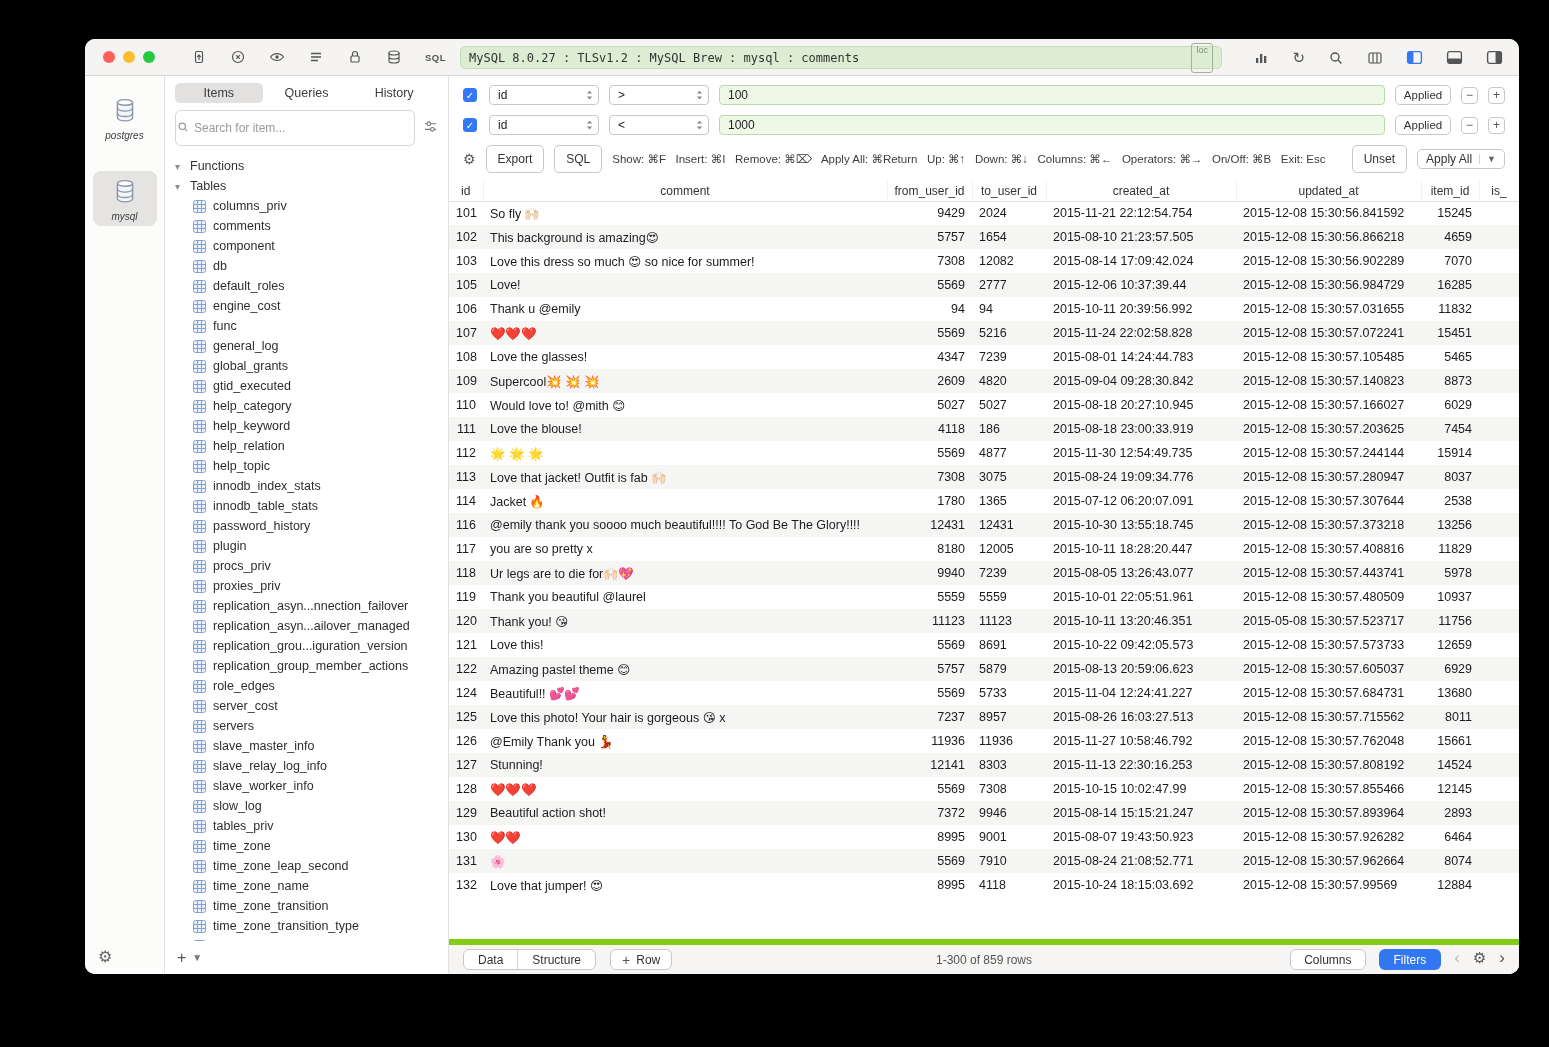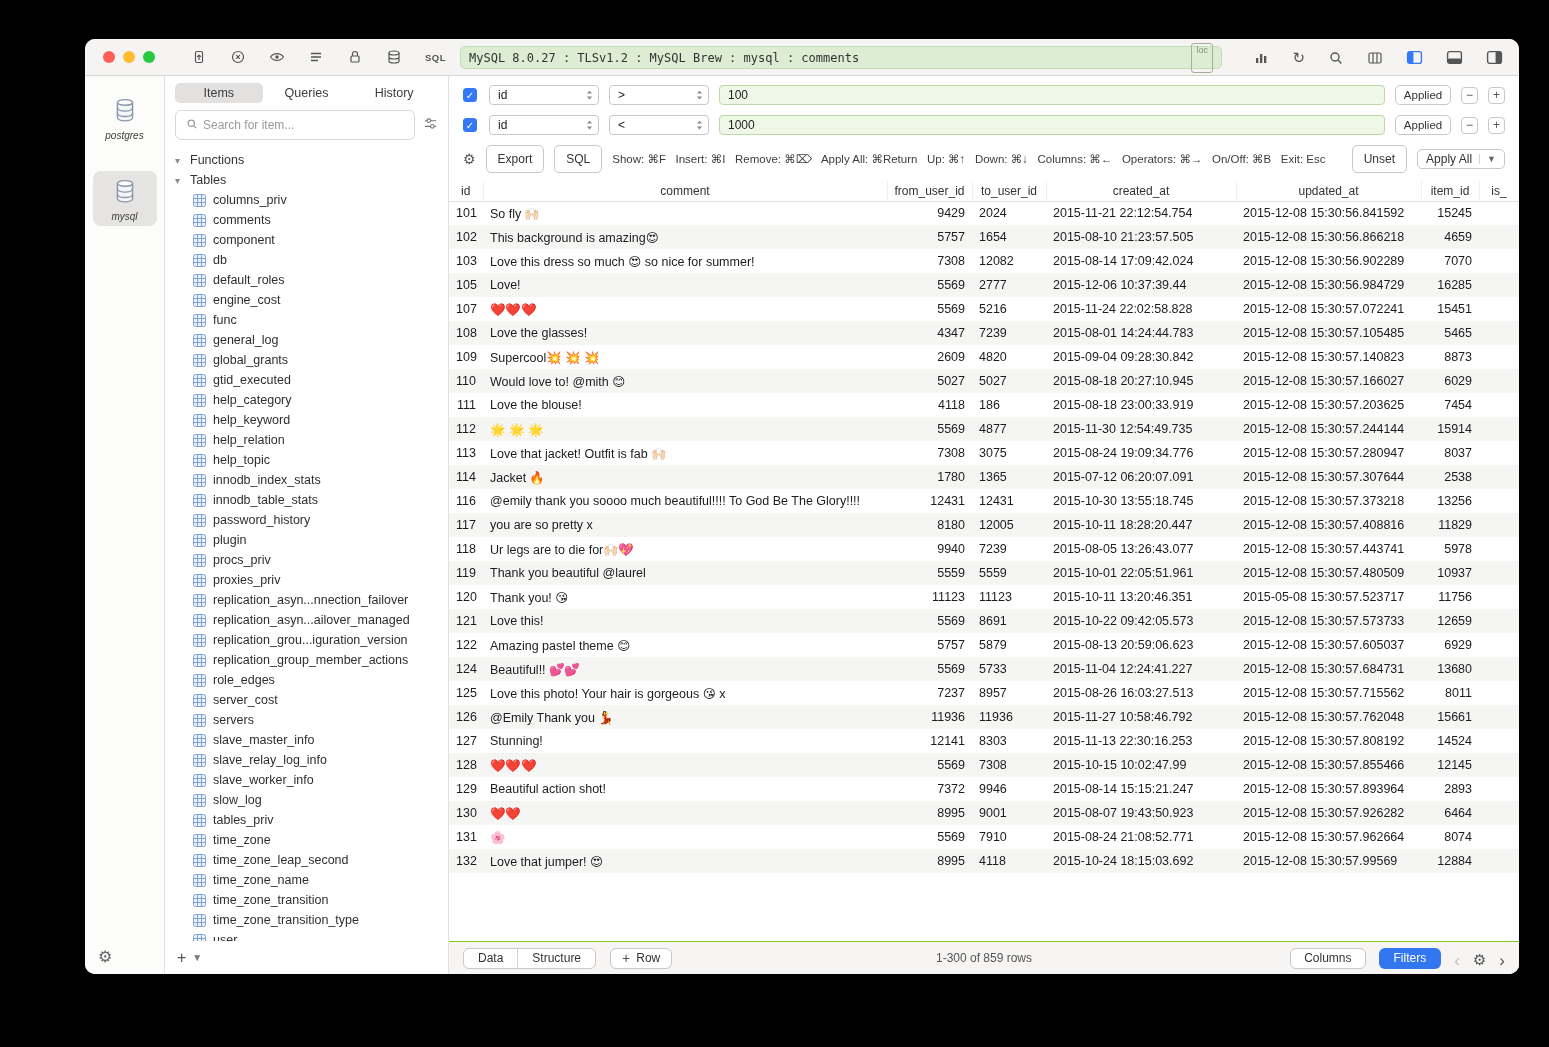--- a/index.html
+++ b/index.html
@@ -41,22 +41,22 @@
   .conn.sel { background:#e5e4e3; }
   .conn-label { font-size:10px; color:#3c3c3c;font-style:italic; }
   .rail-gear { position:absolute; left:13px; bottom:8px; font-size:16px; color:#666; }
 
   
   .sidebar { flex:0 0 284px; border-right:1px solid #e2e1e0; display:flex; flex-direction:column; min-height:0; background:#fff; }
   .tabs { flex:0 0 30px; display:flex; align-items:center; padding:6px 10px 2px; }
   .tab { flex:1; text-align:center; font-size:12.5px; color:#3c3c3c; padding:3px 0; border-radius:5px; }
   .tab.sel { background:#e2e1e0; }
   .search-row { flex:0 0 32px; display:flex; align-items:center; padding:4px 10px 8px; gap:8px; }
-  .searchbox { flex:1; height:30px; border:1px solid #d9d8d7; border-radius:6px; background:#fff;
-               display:flex; align-items:center; padding:0 10px; gap:5px; }
+  .searchbox { flex:1; height:36px; border:1px solid #d9d8d7; border-radius:6px; background:#fff;
+               display:flex; align-items:center; padding:0 1px; gap:5px; }
   .searchbox input { border:none; outline:none; flex:1; font-size:12px; color:#333; background:transparent;
                      font-family:"Liberation Sans","DejaVu Sans",sans-serif; }
   .searchbox input::placeholder { color:#9b9a99; }
   .tree { flex:1; overflow:hidden; padding-top:2px; }
   .tree-group { height:20px; display:flex; align-items:center; gap:6px; padding-left:10px;
                 font-size:12.5px; color:#333; }
   .chev { color:#8e8d8c; font-size:10px; width:9px; }
   .tree-item { height:20px; display:flex; align-items:center; gap:7px; padding-left:28px;
                font-size:12.5px; color:#2e2e2e; white-space:nowrap; }
   .sidebar-bottom { flex:0 0 33px; display:flex; align-items:center; padding:0 12px; gap:6px; color:#555; }
@@ -91,29 +91,29 @@
   table { border-collapse:collapse; table-layout:fixed; width:1070px; }
   thead th { height:20px; font-weight:400; font-size:12px; color:#333; background:#fff;
              border-bottom:1px solid #e0e0df; border-right:1px solid #f0f0ef;
              text-align:center; padding:0 4px; white-space:nowrap; overflow:hidden; }
   tbody td { height:24px; font-size:12.5px; color:#1c1c1e; padding:0 7px;
              white-space:nowrap; overflow:hidden; }
   tbody tr:nth-child(even) { background:#f5f5f4; }
   td.ar { text-align:right; } td.al { text-align:left; }
 
   
-  .statusbar { flex:0 0 33px; border-top:1px solid #84cc16; background:#f6f5f4;
+  .statusbar { flex:0 0 33px; border-top:6px solid #84cc16; background:#f6f5f4;
                display:flex; align-items:center; padding:4px 14px; gap:14px; position:relative; }
   .seg { display:flex; border:1px solid #c9c8c7; border-radius:6px; overflow:hidden; height:21px; background:#fff; }
   .seg > div { padding:0 14px; font-size:12px; color:#333; display:flex; align-items:center; }
   .seg > div + div { border-left:1px solid #d4d3d2; }
   .addrow { height:21px; display:flex; align-items:center; gap:6px; padding:0 11px; font-size:12px; border-radius:6px; }
   .addrow .plus { font-size:14px; color:#555; line-height:1; }
   .rows-info { position:absolute; left:50%; transform:translateX(-50%); font-size:12px; color:#555; }
-  .sb-right { margin-left:auto; display:flex; align-items:flex-end; gap:13px; }
+  .sb-right { margin-left:auto; display:flex; align-items:flex-start; gap:13px; }
   .columns-btn { height:21px; padding:0 13px; font-size:12px; border-radius:6px; }
   .filters-btn { height:21px; padding:0 15px; font-size:12px; border-radius:6px; border:none;
                  background:#3377f0; color:#fff; }
   .nav-arrow { font-size:17px; line-height:1; }
   .nav-arrow.dis { color:#bdbcbb; } .nav-arrow.en { color:#555; }
   .sb-gear { font-size:15px; color:#555; }
 </style>
 </head>
 <body>
 
@@ -737,20 +737,30 @@
                   <td class="ar">105</td>
                   <td class="al">Love!</td>
                   <td class="ar">5569</td>
                   <td class="al">2777</td>
                   <td class="al">2015-12-06 10:37:39.44</td>
                   <td class="al">2015-12-08 15:30:56.984729</td>
                   <td class="ar">16285</td>
                   <td class="al"></td>
                 </tr>
                 <tr>
+                  <td class="ar">106</td>
+                  <td class="al">Thank u @emily</td>
+                  <td class="ar">94</td>
+                  <td class="al">94</td>
+                  <td class="al">2015-10-11 20:39:56.992</td>
+                  <td class="al">2015-12-08 15:30:57.031655</td>
+                  <td class="ar">11832</td>
+                  <td class="al"></td>
+                </tr>
+                <tr>
                   <td class="ar">107</td>
                   <td class="al">❤️❤️❤️</td>
                   <td class="ar">5569</td>
                   <td class="al">5216</td>
                   <td class="al">2015-11-24 22:02:58.828</td>
                   <td class="al">2015-12-08 15:30:57.072241</td>
                   <td class="ar">15451</td>
                   <td class="al"></td>
                 </tr>
                 <tr>

